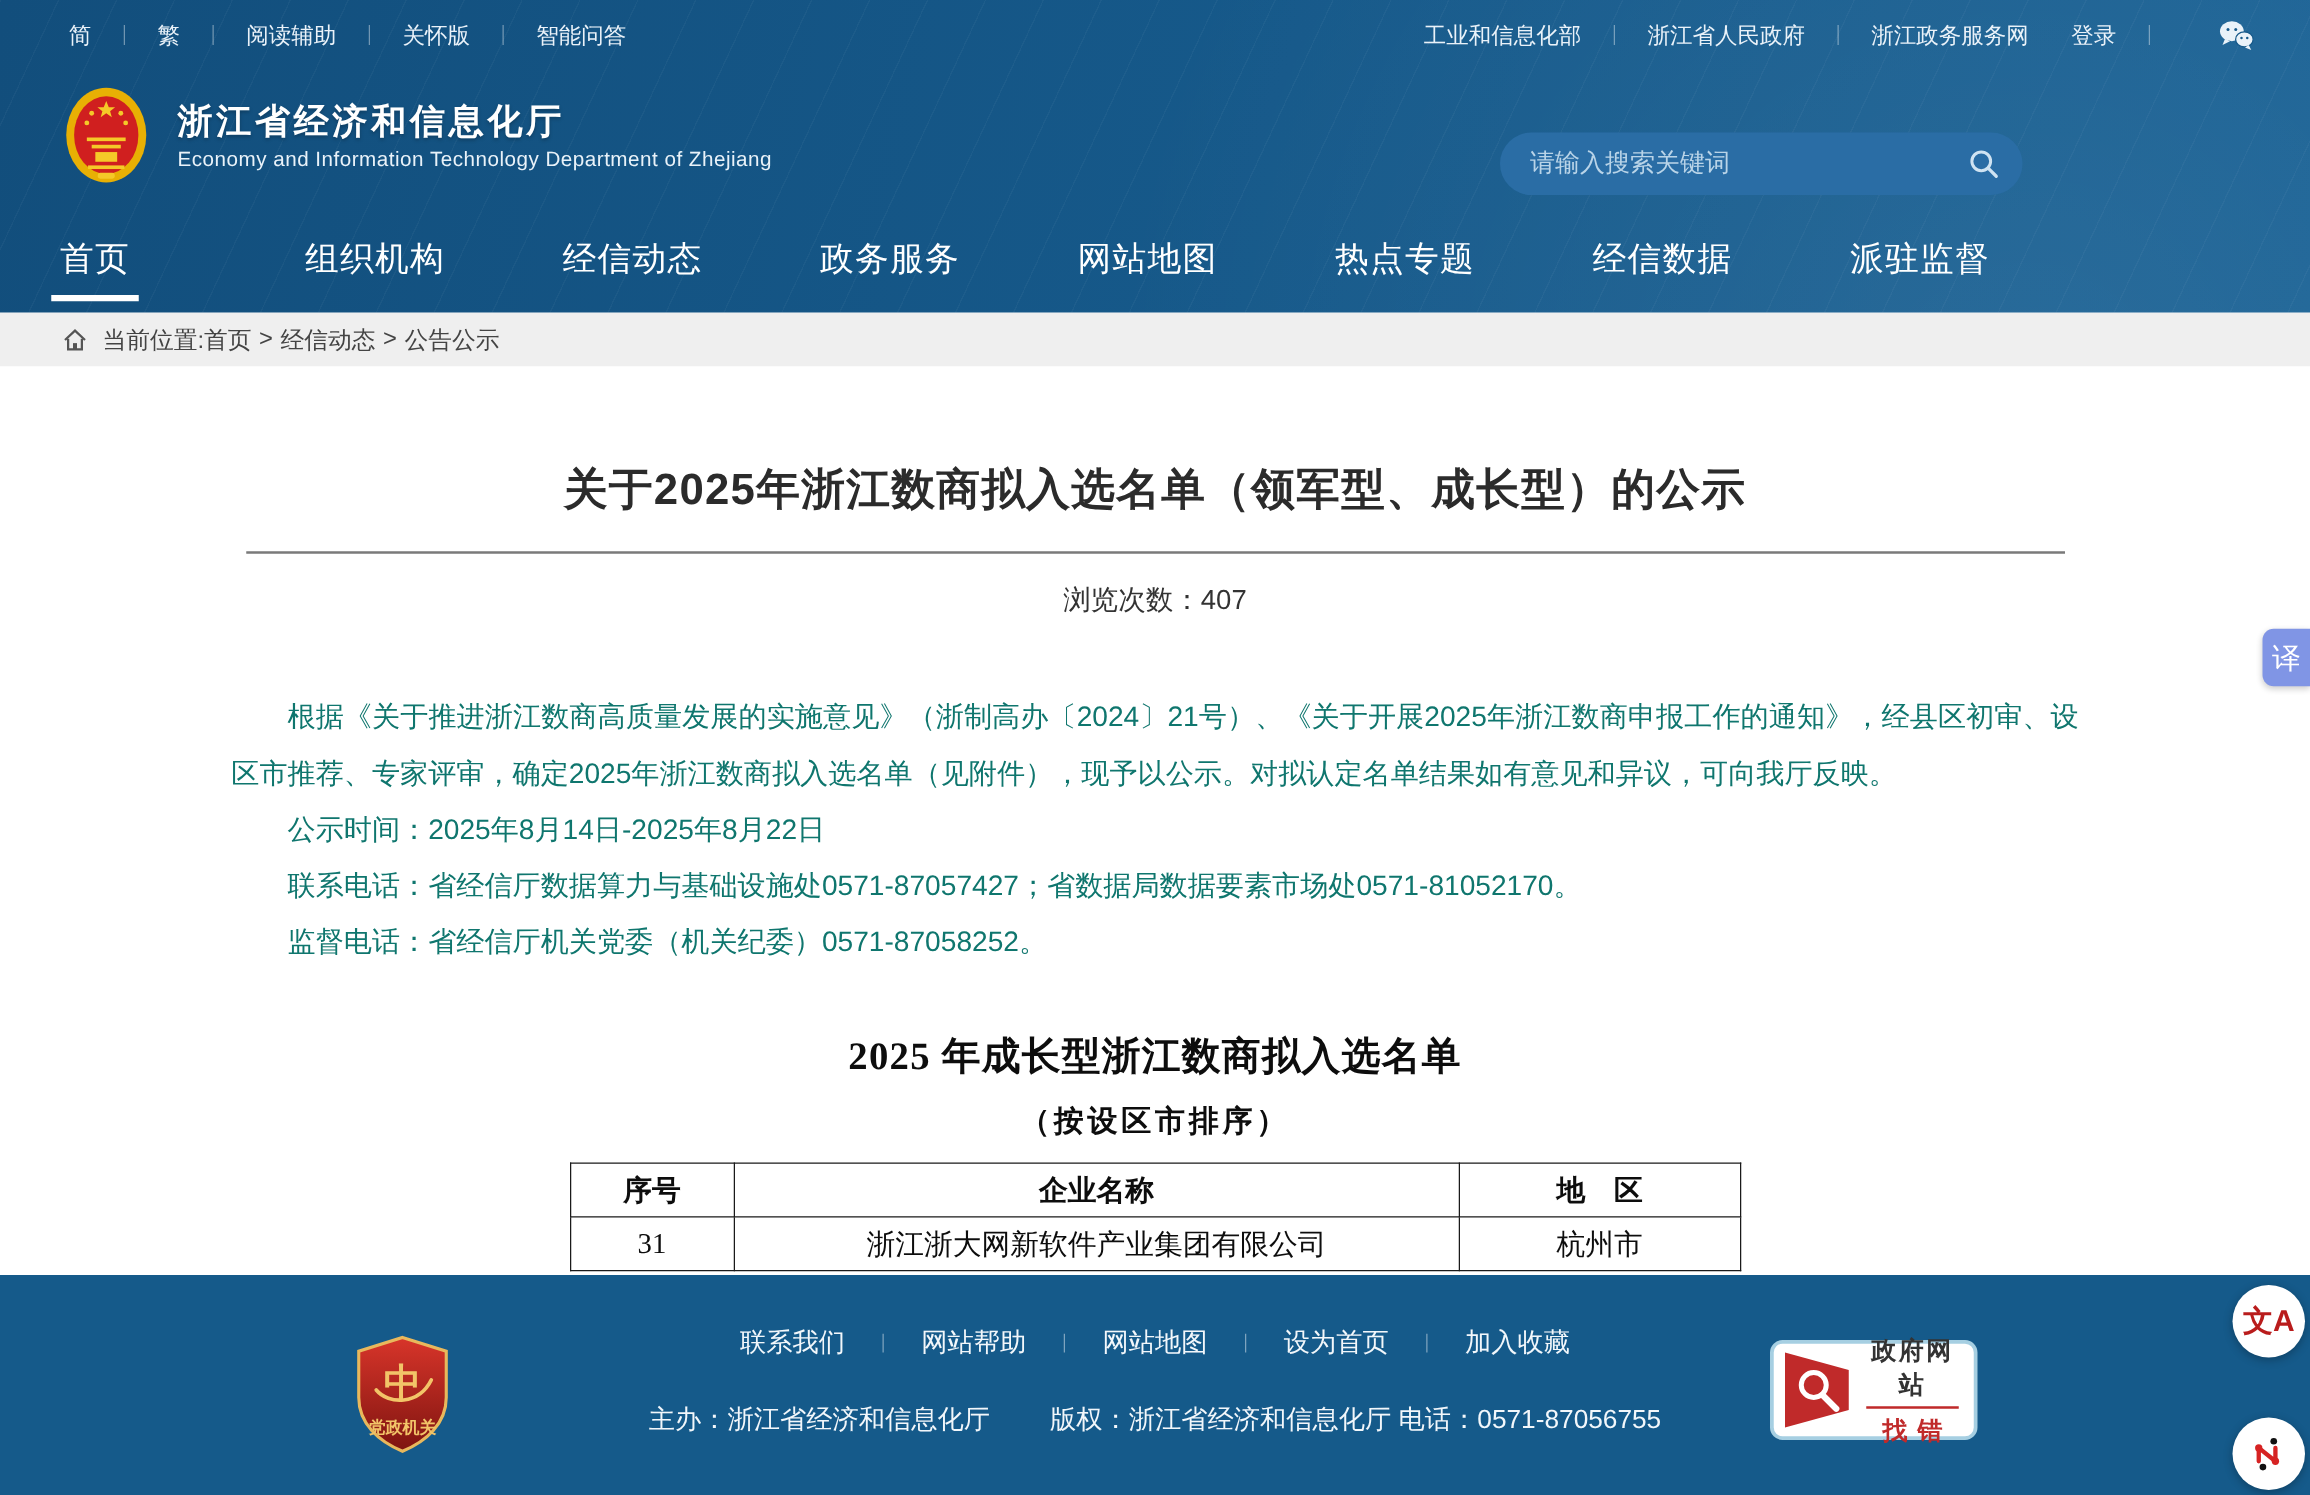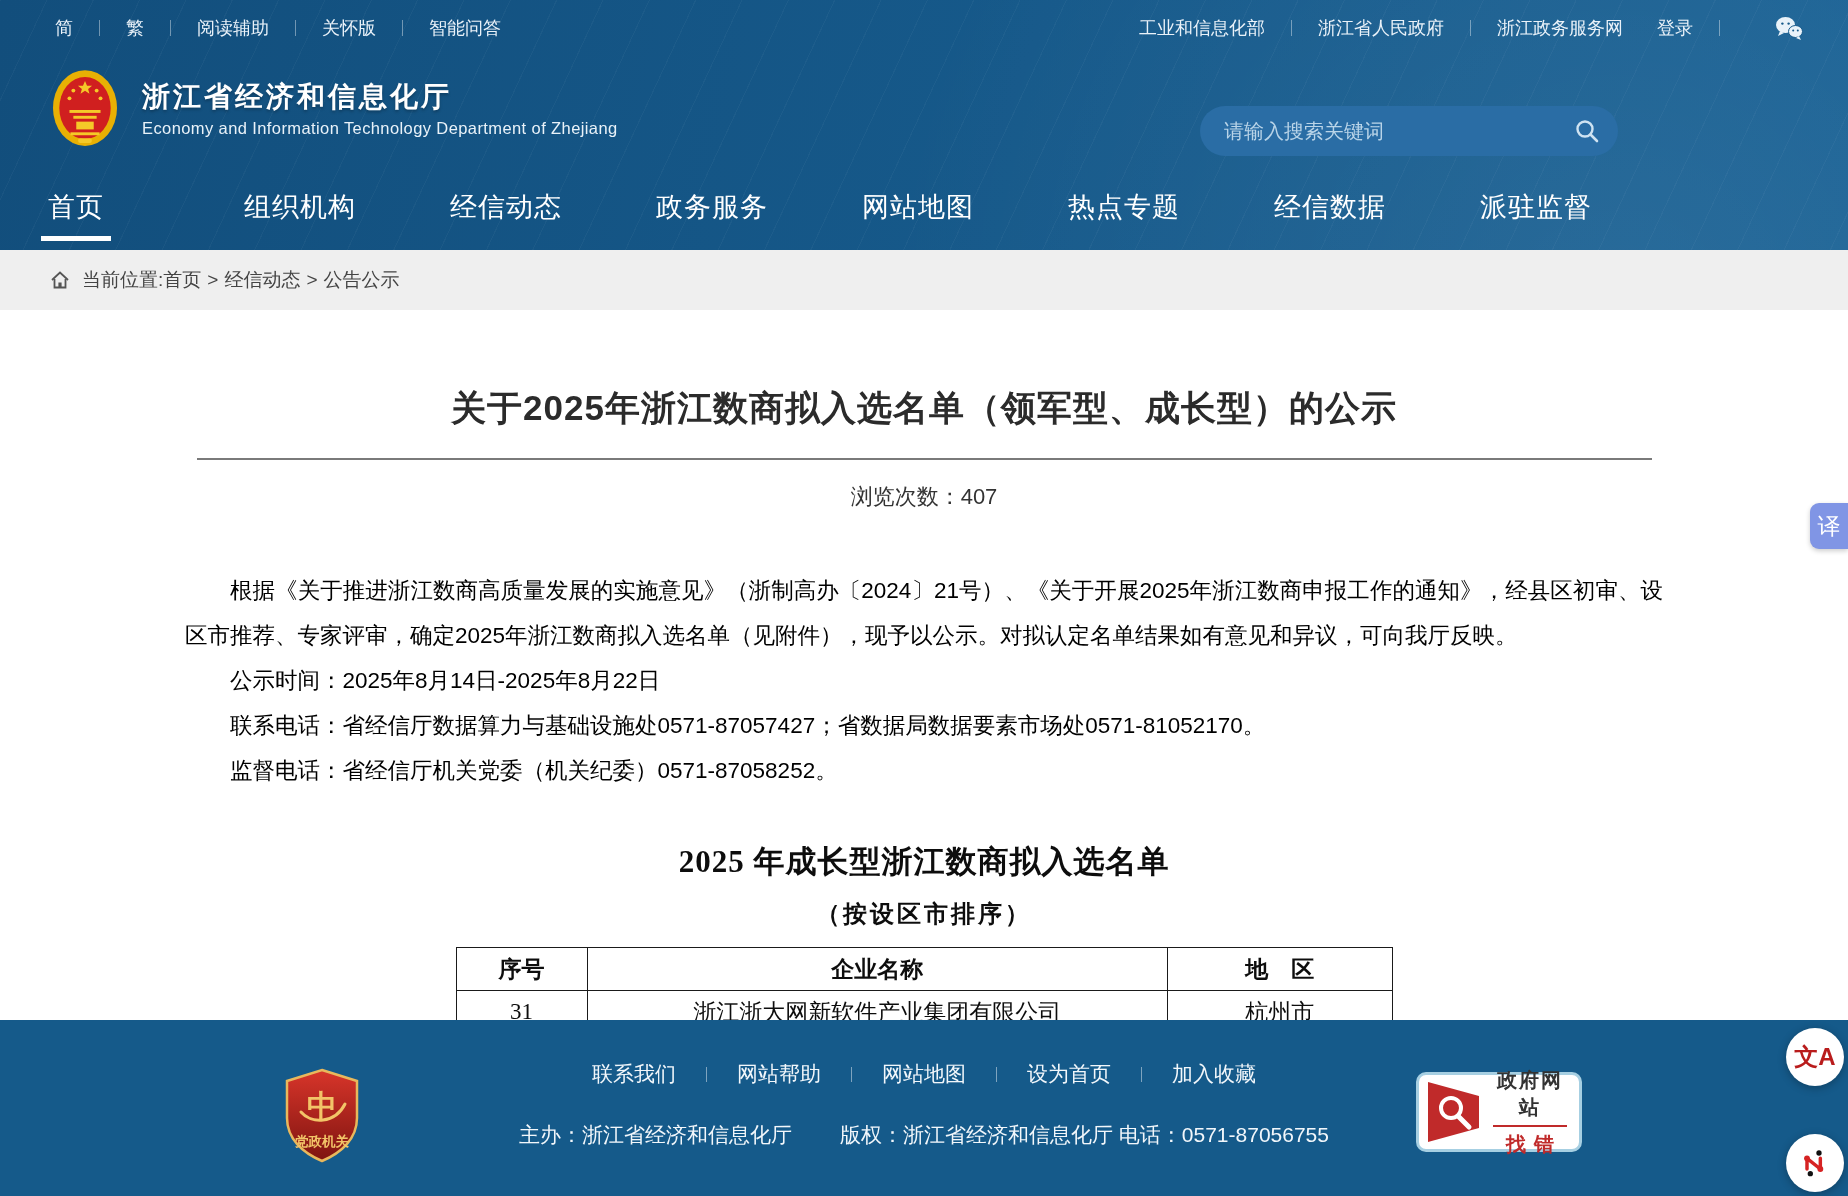--- a/index.html
+++ b/index.html
@@ -26,32 +26,32 @@
   .searchbox input { flex:1; background:transparent; border:none; outline:none; color:#fff; font-size:20px; font-family:inherit; }
   .searchbox input::placeholder { color:#b9d4e8; }
   .sicon { width:26px; height:26px; cursor:pointer; flex:0 0 auto; }
 
   .nav { position:relative; z-index:2; height:86px; display:flex; align-items:center; padding-left:48px; gap:94px; }
   .nav-item { position:relative; color:#fff; font-size:27px; letter-spacing:1px; cursor:pointer; white-space:nowrap; padding:18px 0; }
   .nav-item.first { margin-right:46px; }
   .nav-item.active::after { content:""; position:absolute; left:50%; transform:translateX(-50%); bottom:2px; width:70px; height:5px; background:#fff; }
 
   
-  .crumbbar { height:60px; background:#efefef; display:flex; align-items:center; padding-left:50px; color:#444; font-size:19px; }
+  .crumbbar { height:43px; background:#efefef; display:flex; align-items:center; padding-left:50px; color:#444; font-size:19px; }
   .home-ic { width:20px; height:20px; margin-right:12px; cursor:pointer; }
   .crumb { color:#444; cursor:pointer; }
   .crumb-sep { margin:0 6px; color:#444; }
 
   
   .article { padding-top:75px;border-radius:12px; }
   .a-title { text-align:center; font-size:35px; font-weight:bold; color:#2b2b2b; letter-spacing:1px; }
   .a-rule { width:1455px; height:2px; background:#7a7a7a; margin:26px auto 0; }
   .a-views { text-align:center; font-size:22px; color:#333; margin-top:22px; }
   .a-body { width:1478px; margin:56px auto 0; }
-  .a-body p { text-indent:2em; font-size:22.5px; line-height:45px; color:#000000; text-align:justify; }
+  .a-body p { text-indent:2em; font-size:22.5px; line-height:45px; color:#0f766e; text-align:justify; }
 
   .attach { margin-top:48px; font-family:"Liberation Serif","DejaVu Serif",serif; color:#0d0d0d; }
   .att-title { text-align:center; font-size:31px; font-weight:bold; letter-spacing:1px; }
   .att-sub { text-align:center; font-size:24px; font-weight:bold; margin-top:15px; letter-spacing:3px; }
   .att-table { width:937px; margin:17px auto 0; border-collapse:collapse; }
   .att-table th, .att-table td { border:1.5px solid #1a1a1a; height:43px; text-align:center; font-size:23px; }
   .att-table th { font-weight:bold; }
   .c-no { width:14%; } .c-name { width:62%; } .c-area { width:24%; }
 
   

